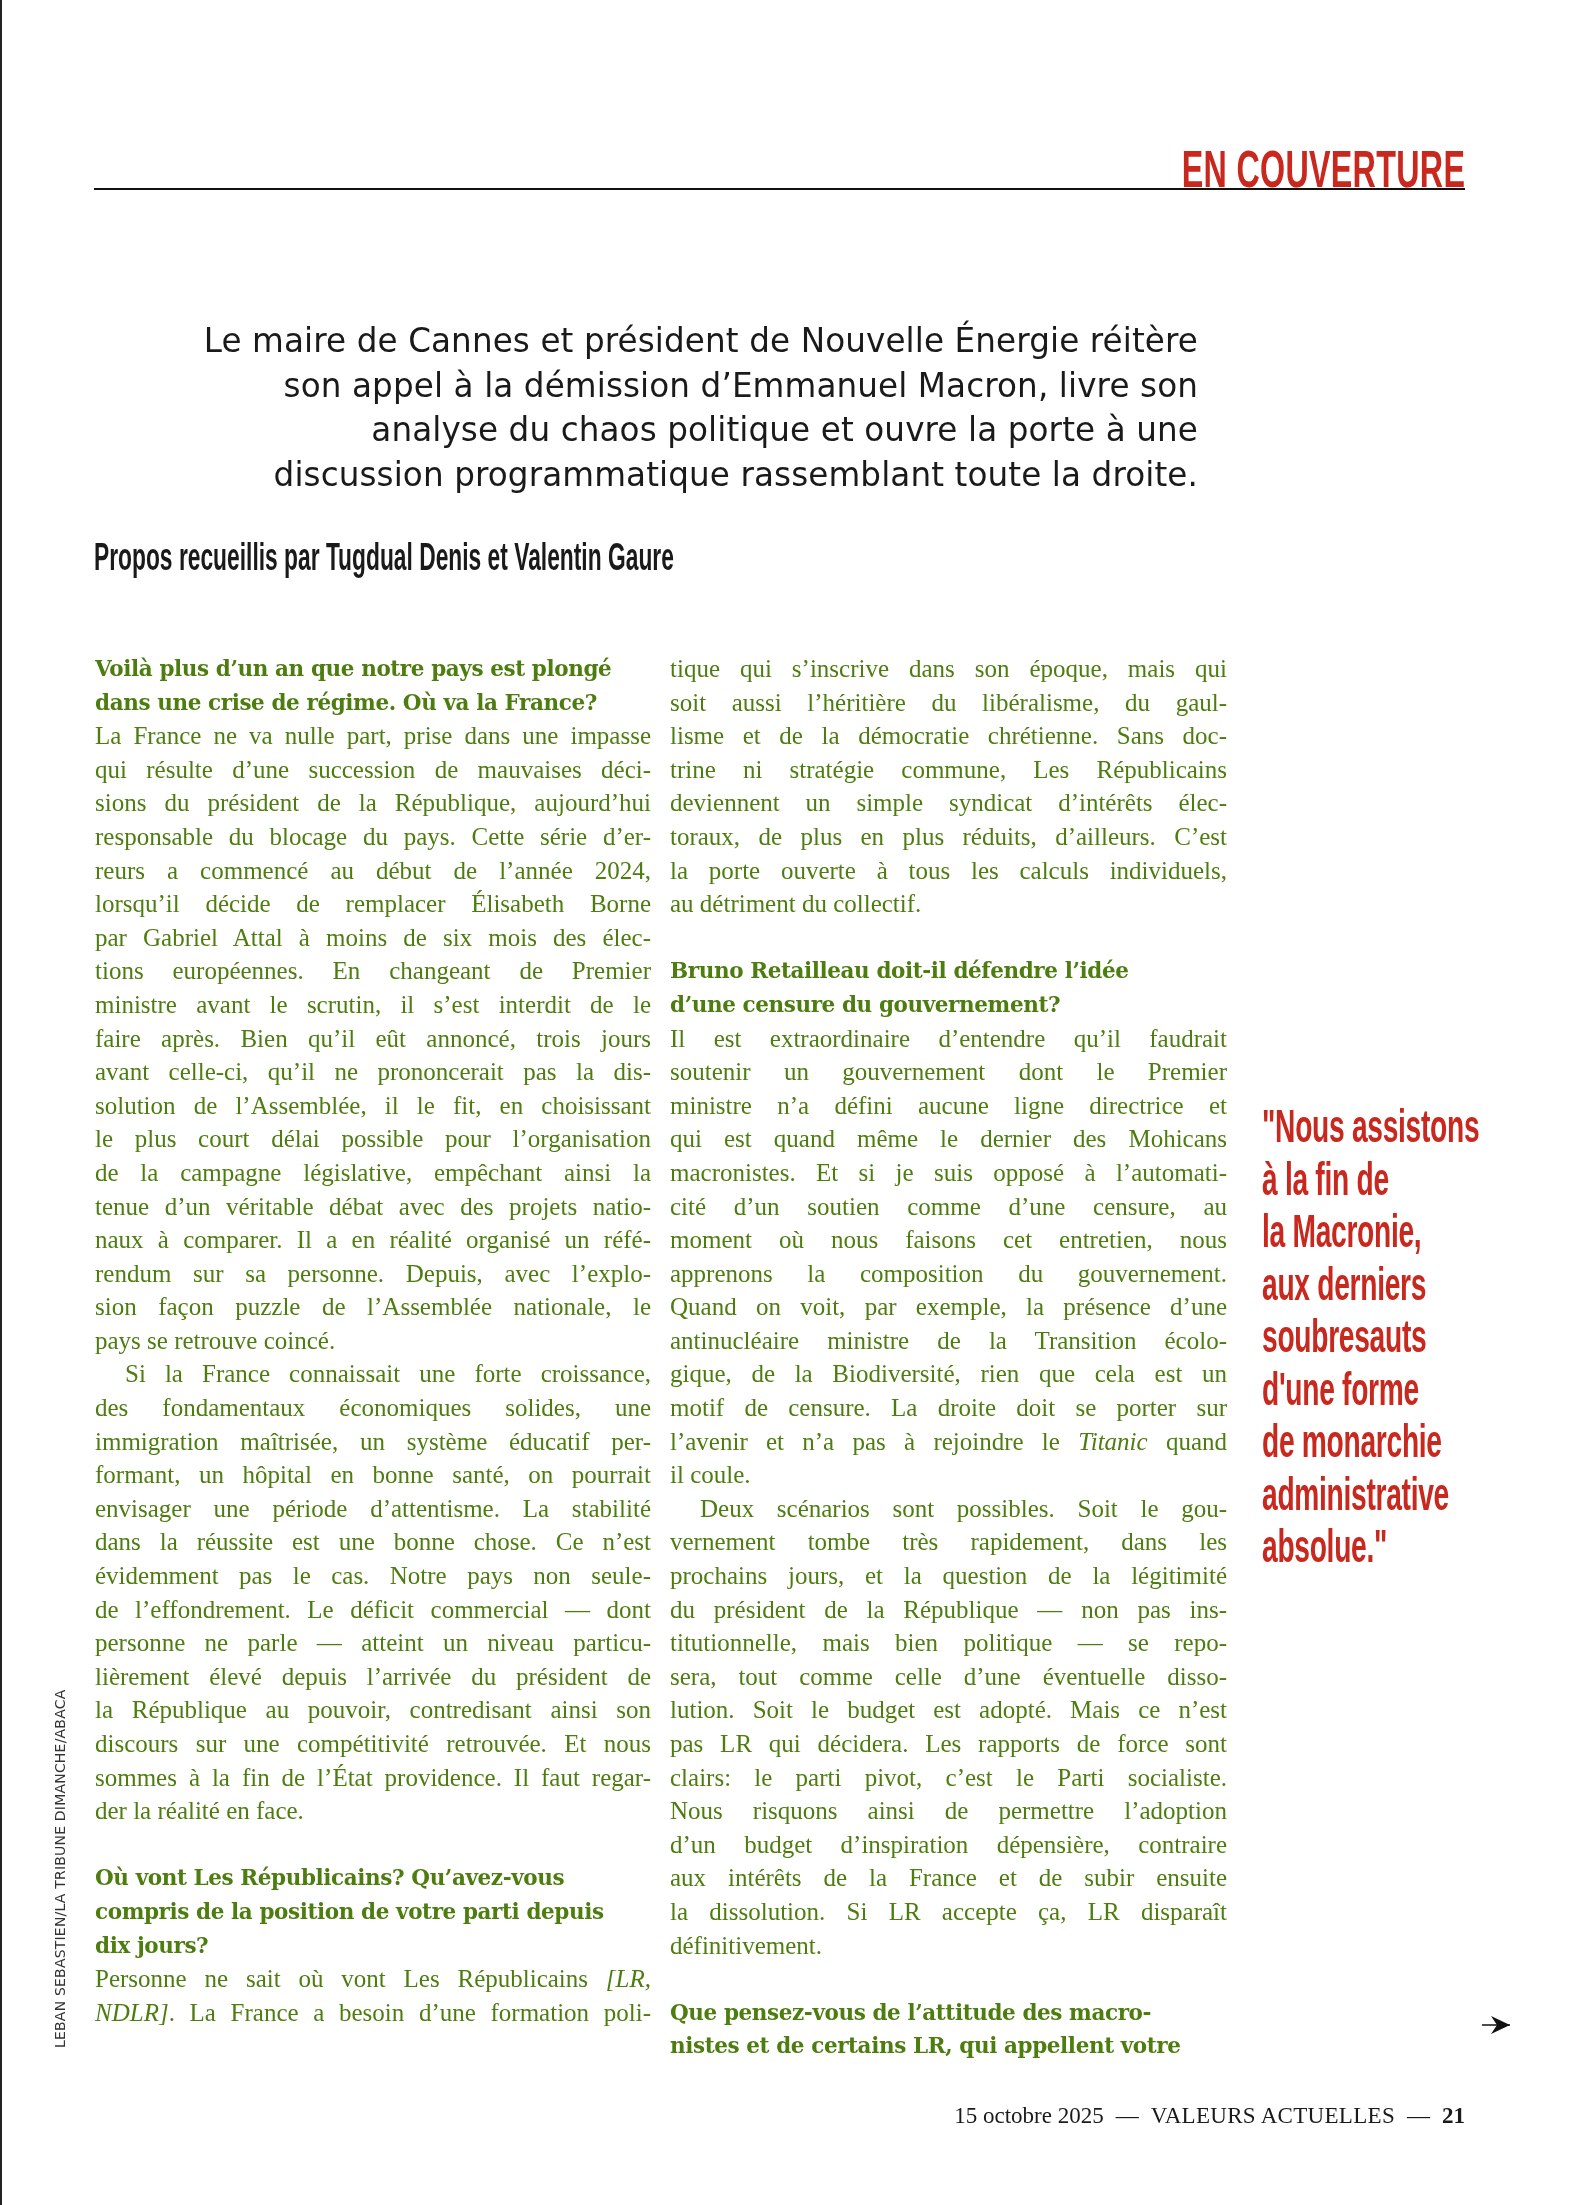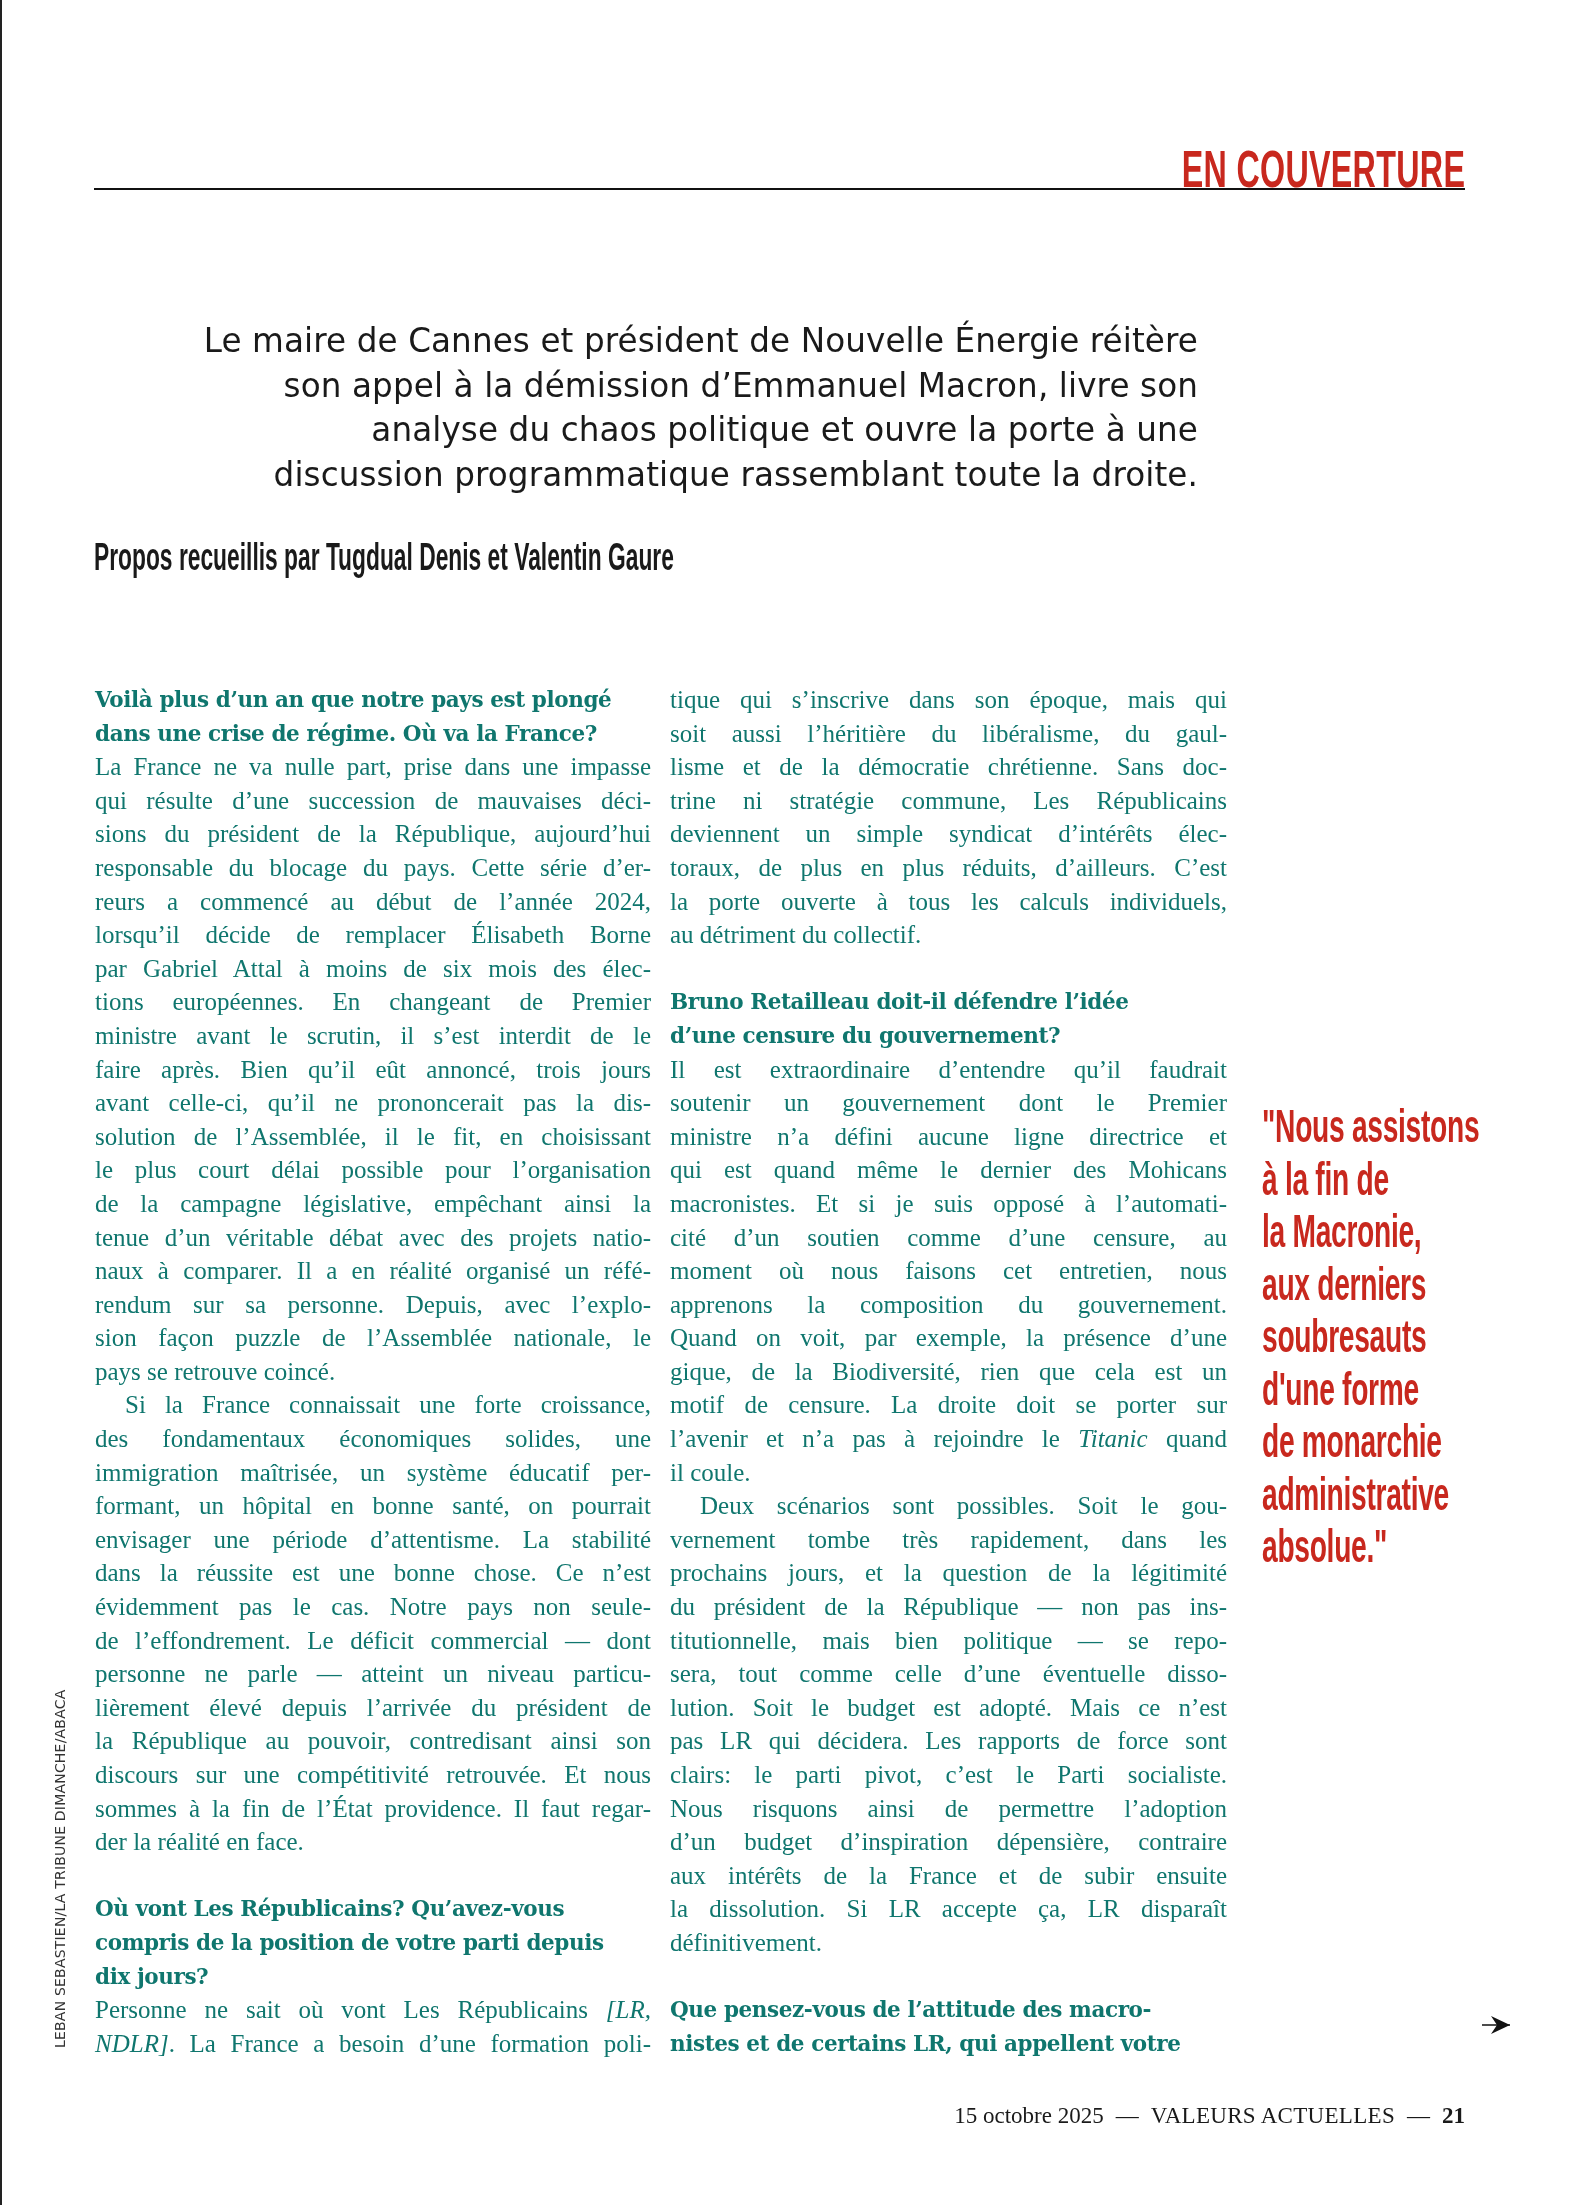--- a/index.html
+++ b/index.html
@@ -11,21 +11,21 @@
   .section-label span { display:inline-block; font-family:"Liberation Sans", sans-serif; font-weight:bold; font-size:52px; color:#c8281e; letter-spacing:0.5px; transform:scaleX(0.62); transform-origin:right center; white-space:nowrap; }
   .header-rule { position:absolute; left:94px; top:188px; width:1371px; height:2px; background:#111; }
 
   
   .intro { position:absolute; left:94px; top:318px; width:1150px; font-family:"DejaVu Sans", sans-serif; font-size:34px; line-height:44.5px; color:#1a1a1a; letter-spacing:0.1px;text-align:right; }
   .intro .line { display:block; white-space:nowrap; transform:scaleX(0.96); transform-origin:left center; }
   .byline { position:absolute; left:94px; top:536px; height:48px; white-space:nowrap; }
   .byline span { display:inline-block; font-family:"Liberation Sans", sans-serif; font-weight:bold; font-size:38px; color:#1a1a1a; transform:scaleX(0.6); transform-origin:left center; }
 
   
-  .col { position:absolute; top:683px; font-family:"Liberation Serif", serif; font-size:25px; line-height:33.6px; color:#0f766e; }
+  .col { position:absolute; top:652px; font-family:"Liberation Serif", serif; font-size:25px; line-height:33.6px; color:#4d7c0f; }
   .col-1 { left:95px; width:556px; }
   .col-2 { left:670px; width:557px; }
   .col .line { display:block; white-space:nowrap; height:33.6px; overflow:visible; }
   .col .line.j { text-align:justify; text-align-last:justify; white-space:normal; }
   .col .q { font-family:"DejaVu Serif", serif; font-weight:bold; font-size:21.5px; letter-spacing:-0.4px; }
   .col .gap { display:block; height:33.6px; }
   .col .indent { padding-left:30px; }
   .col i { }
 
   
@@ -135,20 +135,21 @@
   <div>
     <span class="line j">Il est extraordinaire d’entendre qu’il faudrait</span>
     <span class="line j">soutenir un gouvernement dont le Premier</span>
     <span class="line j">ministre n’a défini aucune ligne directrice et</span>
     <span class="line j">qui est quand même le dernier des Mohicans</span>
     <span class="line j">macronistes. Et si je suis opposé à l’automati-</span>
     <span class="line j">cité d’un soutien comme d’une censure, au</span>
     <span class="line j">moment où nous faisons cet entretien, nous</span>
     <span class="line j">apprenons la composition du gouvernement.</span>
     <span class="line j">Quand on voit, par exemple, la présence d’une</span>
+    <span class="line j">antinucléaire ministre de la Transition écolo-</span>
     <span class="line j">gique, de la Biodiversité, rien que cela est un</span>
     <span class="line j">motif de censure. La droite doit se porter sur</span>
     <span class="line j"><span>l’avenir et n’a pas à rejoindre le </span><i>Titanic</i><span> quand</span></span>
     <span class="line">il coule.</span>
     <span class="line j indent">Deux scénarios sont possibles. Soit le gou-</span>
     <span class="line j">vernement tombe très rapidement, dans les</span>
     <span class="line j">prochains jours, et la question de la légitimité</span>
     <span class="line j">du président de la République — non pas ins-</span>
     <span class="line j">titutionnelle, mais bien politique — se repo-</span>
     <span class="line j">sera, tout comme celle d’une éventuelle disso-</span>

